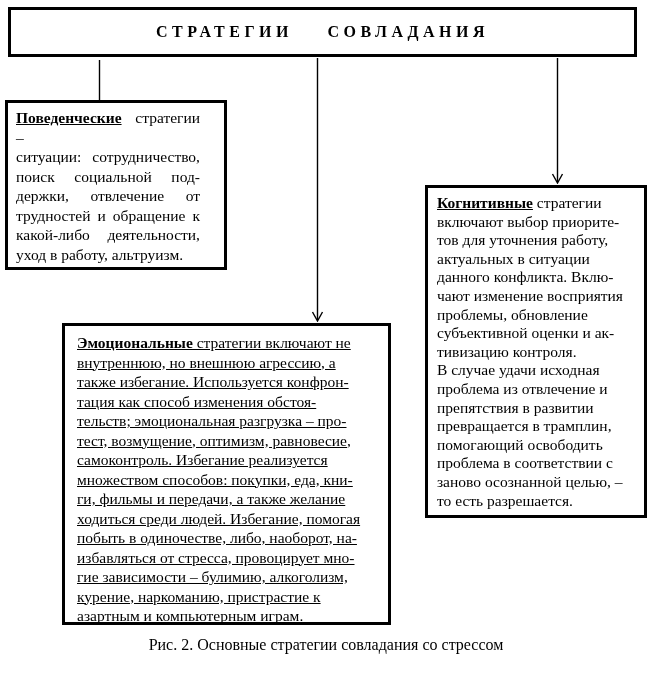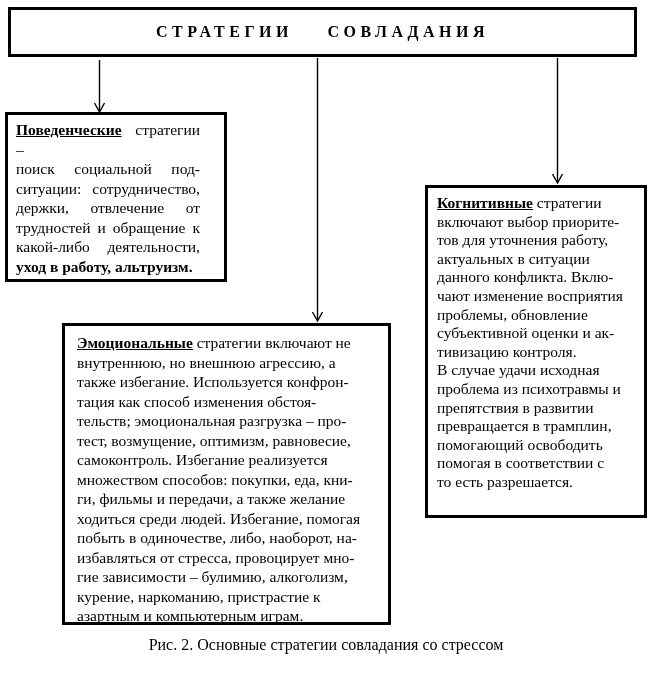--- a/index.html
+++ b/index.html
@@ -39,41 +39,41 @@
     border: 3px solid #000000;
     background: #ffffff;
     overflow: hidden;
   }
   .tbox .lead {
     font-weight: bold;
     text-decoration: underline;
   }
 
   .box-behavioral {
-    left: 5px; top: 112px;
+    left: 5px; top: 100px;
     width: 222px; height: 170px;
     padding: 5px 24px 4px 8px;
     font-size: 15.5px;
     line-height: 19.5px;
   }
   .box-behavioral .bline,
   .box-behavioral .first-line {
     text-align: justify;
     text-align-last: justify;
   }
-  .box-behavioral .lines .bline:last-child { text-align-last: left; font-weight: bold; }
+  .box-behavioral .lines .bline:last-child { text-align-last: left; }
 
   .box-emotional {
     left: 62px; top: 323px;
     width: 329px; height: 302px;
     padding: 7px 10px 4px 12px;
     font-size: 15.5px;
     line-height: 19.5px;
   }
-  .box-emotional .bline, .box-emotional .first-line { white-space: nowrap; }
+  .box-emotional .bline, .box-emotional .first-line { white-space: nowrap; text-decoration: underline; }
 
   .box-cognitive {
     left: 425px; top: 185px;
     width: 222px; height: 333px;
     padding: 6px 6px 4px 9px;
     font-size: 15.5px;
     line-height: 18.6px;
   }
   .box-cognitive .bline, .box-cognitive .first-line { white-space: nowrap; }
 
@@ -111,22 +111,22 @@
   <div class="arrow" style="left:550px; top:58px;">
     <svg width="15" height="126" viewBox="0 0 15 126">
       <line x1="7.5" y1="0" x2="7.5" y2="124" stroke="#000" stroke-width="1.4"></line>
       <polyline points="2.5,116 7.5,125 12.5,116" fill="none" stroke="#000" stroke-width="1.4"></polyline>
     </svg>
   </div>
 
   <div class="tbox box-behavioral">
     <div class="first-line"><span class="lead">Поведенческие</span><span> стратегии –</span></div>
     <div class="lines">
+        <div class="bline">ситуации: сотрудничество,</div>
         <div class="bline">поиск социальной под-</div>
-        <div class="bline">ситуации: сотрудничество,</div>
         <div class="bline">держки, отвлечение от</div>
         <div class="bline">трудностей и обращение к</div>
         <div class="bline">какой-либо деятельности,</div>
         <div class="bline">уход в работу, альтруизм.</div>
       </div>
   </div>
 
   <div class="tbox box-emotional">
     <div class="first-line"><span class="lead">Эмоциональные</span><span> стратегии включают не</span></div>
     <div class="lines">
@@ -152,24 +152,25 @@
     <div class="lines">
         <div class="bline">включают выбор приорите-</div>
         <div class="bline">тов для уточнения работу,</div>
         <div class="bline">актуальных в ситуации</div>
         <div class="bline">данного конфликта. Вклю-</div>
         <div class="bline">чают изменение восприятия</div>
         <div class="bline">проблемы, обновление</div>
         <div class="bline">субъективной оценки и ак-</div>
         <div class="bline">тивизацию контроля.</div>
         <div class="bline">В случае удачи исходная</div>
-        <div class="bline">проблема из психотравмы и</div>
+        <div class="bline">проблема из отвлечение и</div>
         <div class="bline">препятствия в развитии</div>
         <div class="bline">превращается в трамплин,</div>
         <div class="bline">помогающий освободить</div>
-        <div class="bline">помогая в соответствии с</div>
+        <div class="bline">проблема в соответствии с</div>
+        <div class="bline">заново осознанной целью, –</div>
         <div class="bline">то есть разрешается.</div>
       </div>
   </div>
 
   <div class="caption">Рис. 2. Основные стратегии совладания со стрессом</div>
 
 </div>
 
 </body></html>

